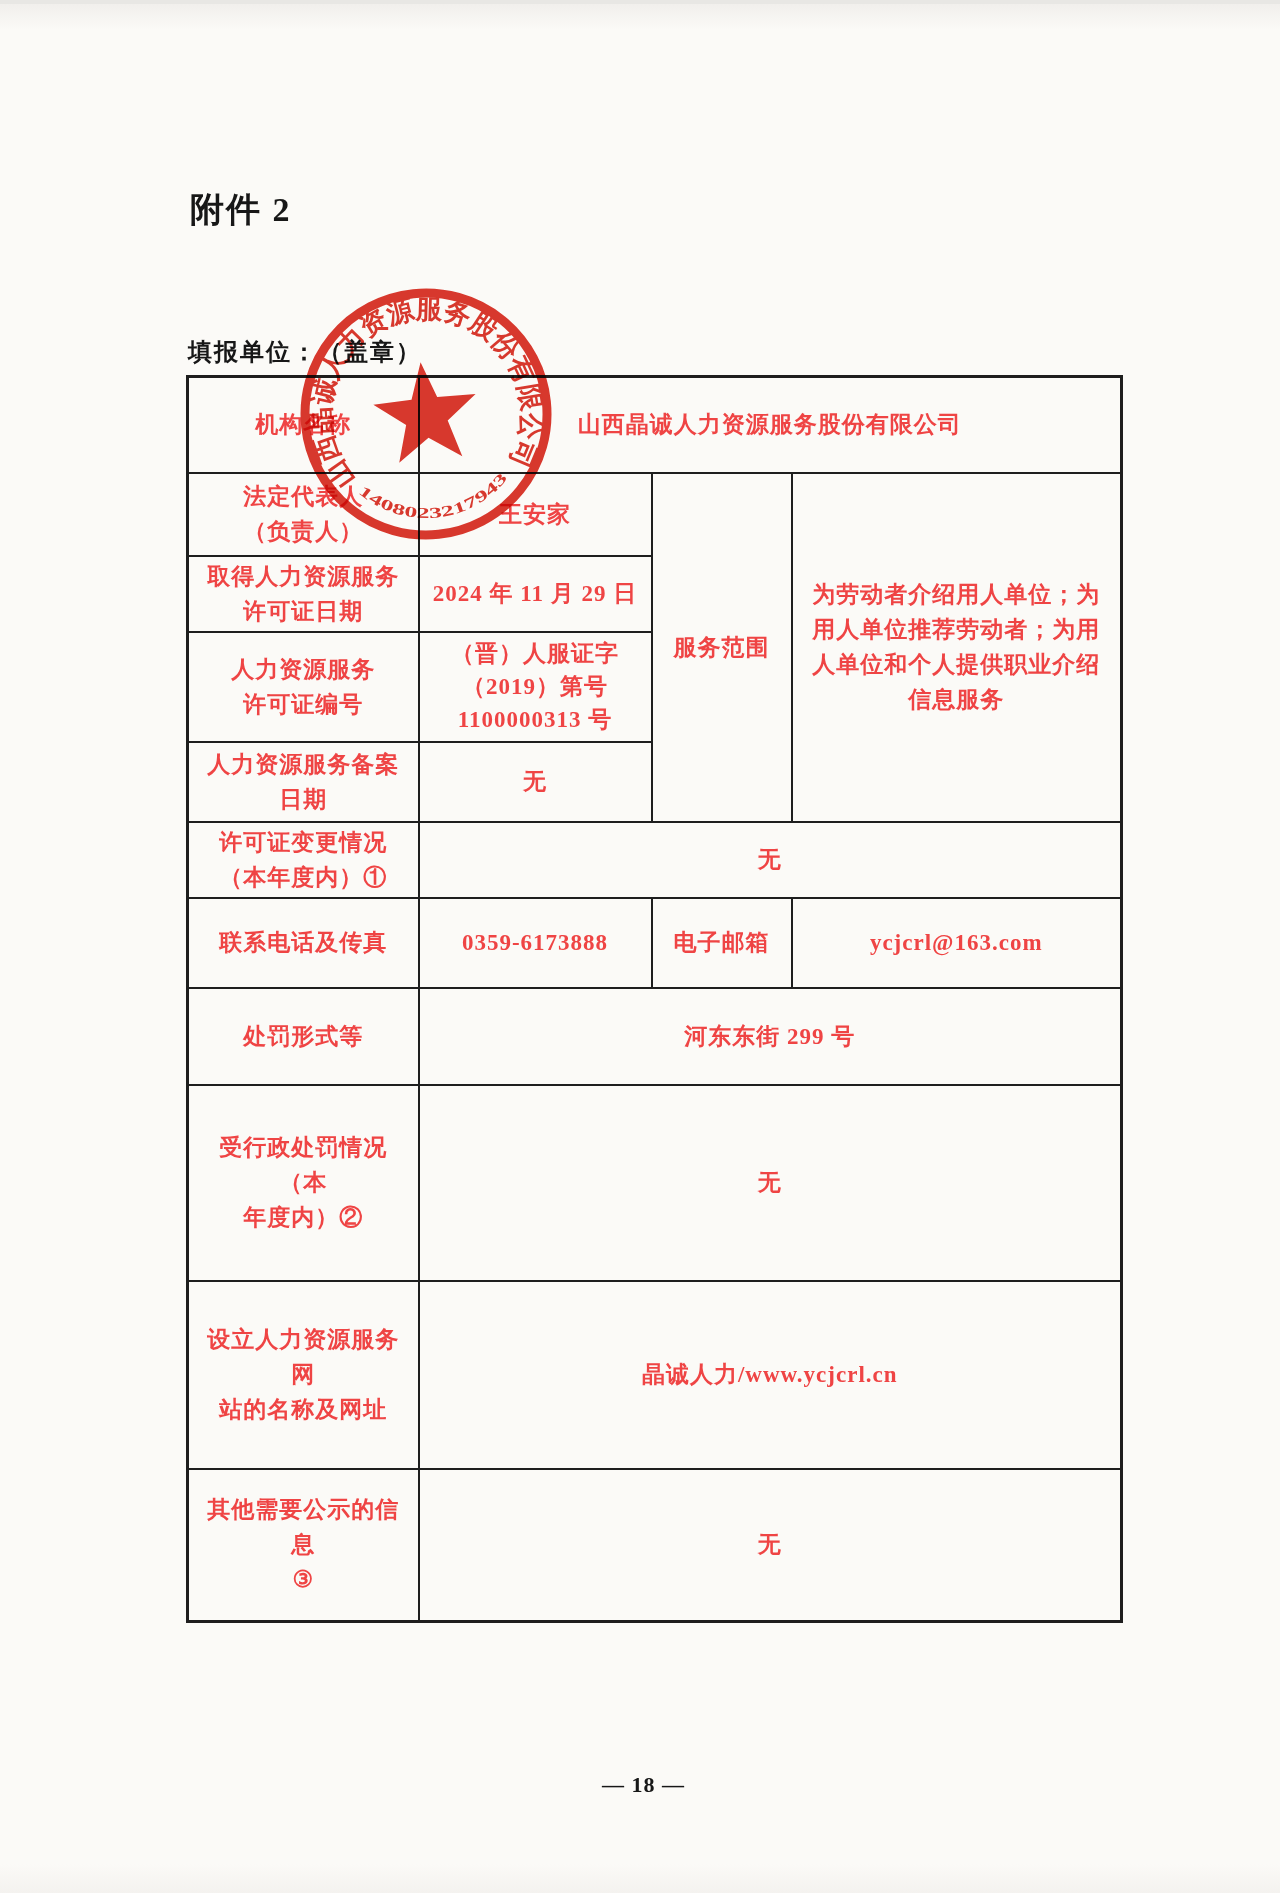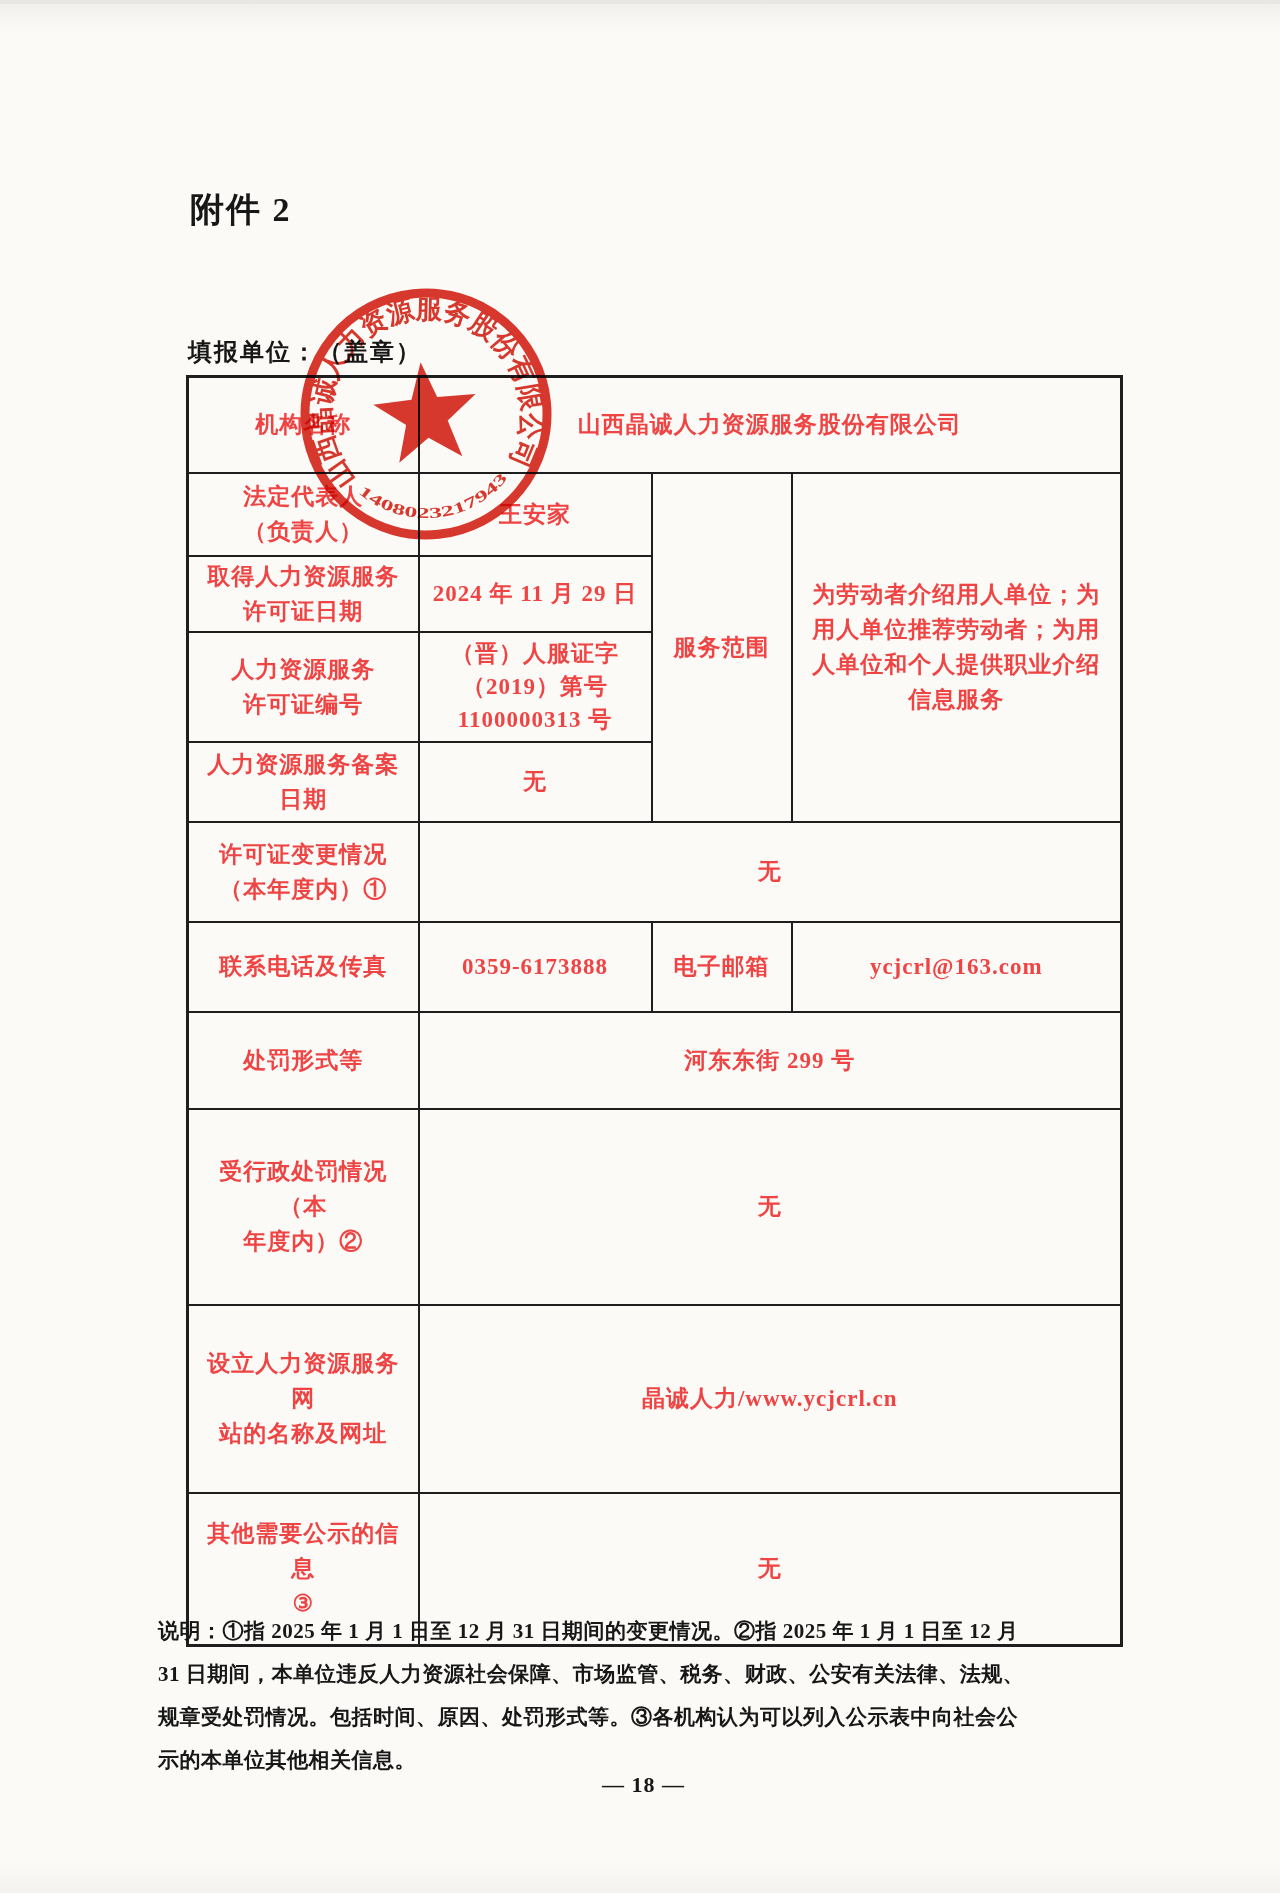--- a/index.html
+++ b/index.html
@@ -108,21 +108,21 @@
 许可证编号</td>
       <td style="line-height:33px">（晋）人服证字
 （2019）第号
 1100000313 号</td>
     </tr>
     <tr style="height:80px">
       <td>人力资源服务备案
 日期</td>
       <td>无</td>
     </tr>
-    <tr style="height:100px">
+    <tr style="height:76px">
       <td>许可证变更情况
 （本年度内）①</td>
       <td colspan="3">无</td>
     </tr>
     <tr style="height:90px">
       <td>联系电话及传真</td>
       <td>0359-6173888</td>
       <td>电子邮箱</td>
       <td>ycjcrl@163.com</td>
     </tr>
@@ -156,20 +156,16 @@
     <circle class="ring" cx="130" cy="130" r="121" stroke-width="9"></circle>
     <polygon class="glyphs" points="130,78 142.9,114.2 181.4,115.3 150.9,138.8 161.7,175.7 130,154 98.3,175.7 109.1,138.8 78.6,115.3 117.1,114.2"></polygon>
     <text class="glyphs" font-size="27">
       <textPath href="#seal-text-arc" startOffset="0" textLength="424" lengthAdjust="spacingAndGlyphs">山西晶诚人力资源服务股份有限公司</textPath>
     </text>
     <text class="glyphs" font-size="15">
       <textPath href="#seal-num-arc" startOffset="2" textLength="168" lengthAdjust="spacingAndGlyphs">1408023217943</textPath>
     </text>
   </svg>
 
-  <div class="notes">说明：①指 2025 年 1 月 1 日至 12 月 31 日期间的变更情况。②指 2025 年 1 月 1 日至 12 月
-31 日期间，本单位违反人力资源社会保障、市场监管、税务、财政、公安有关法律、法规、
-规章受处罚情况。包括时间、原因、处罚形式等。③各机构认为可以列入公示表中向社会公
-示的本单位其他相关信息。</div>
 
   <div class="page-number">— 18 —</div>
 
 </div>
 
 </body></html>

